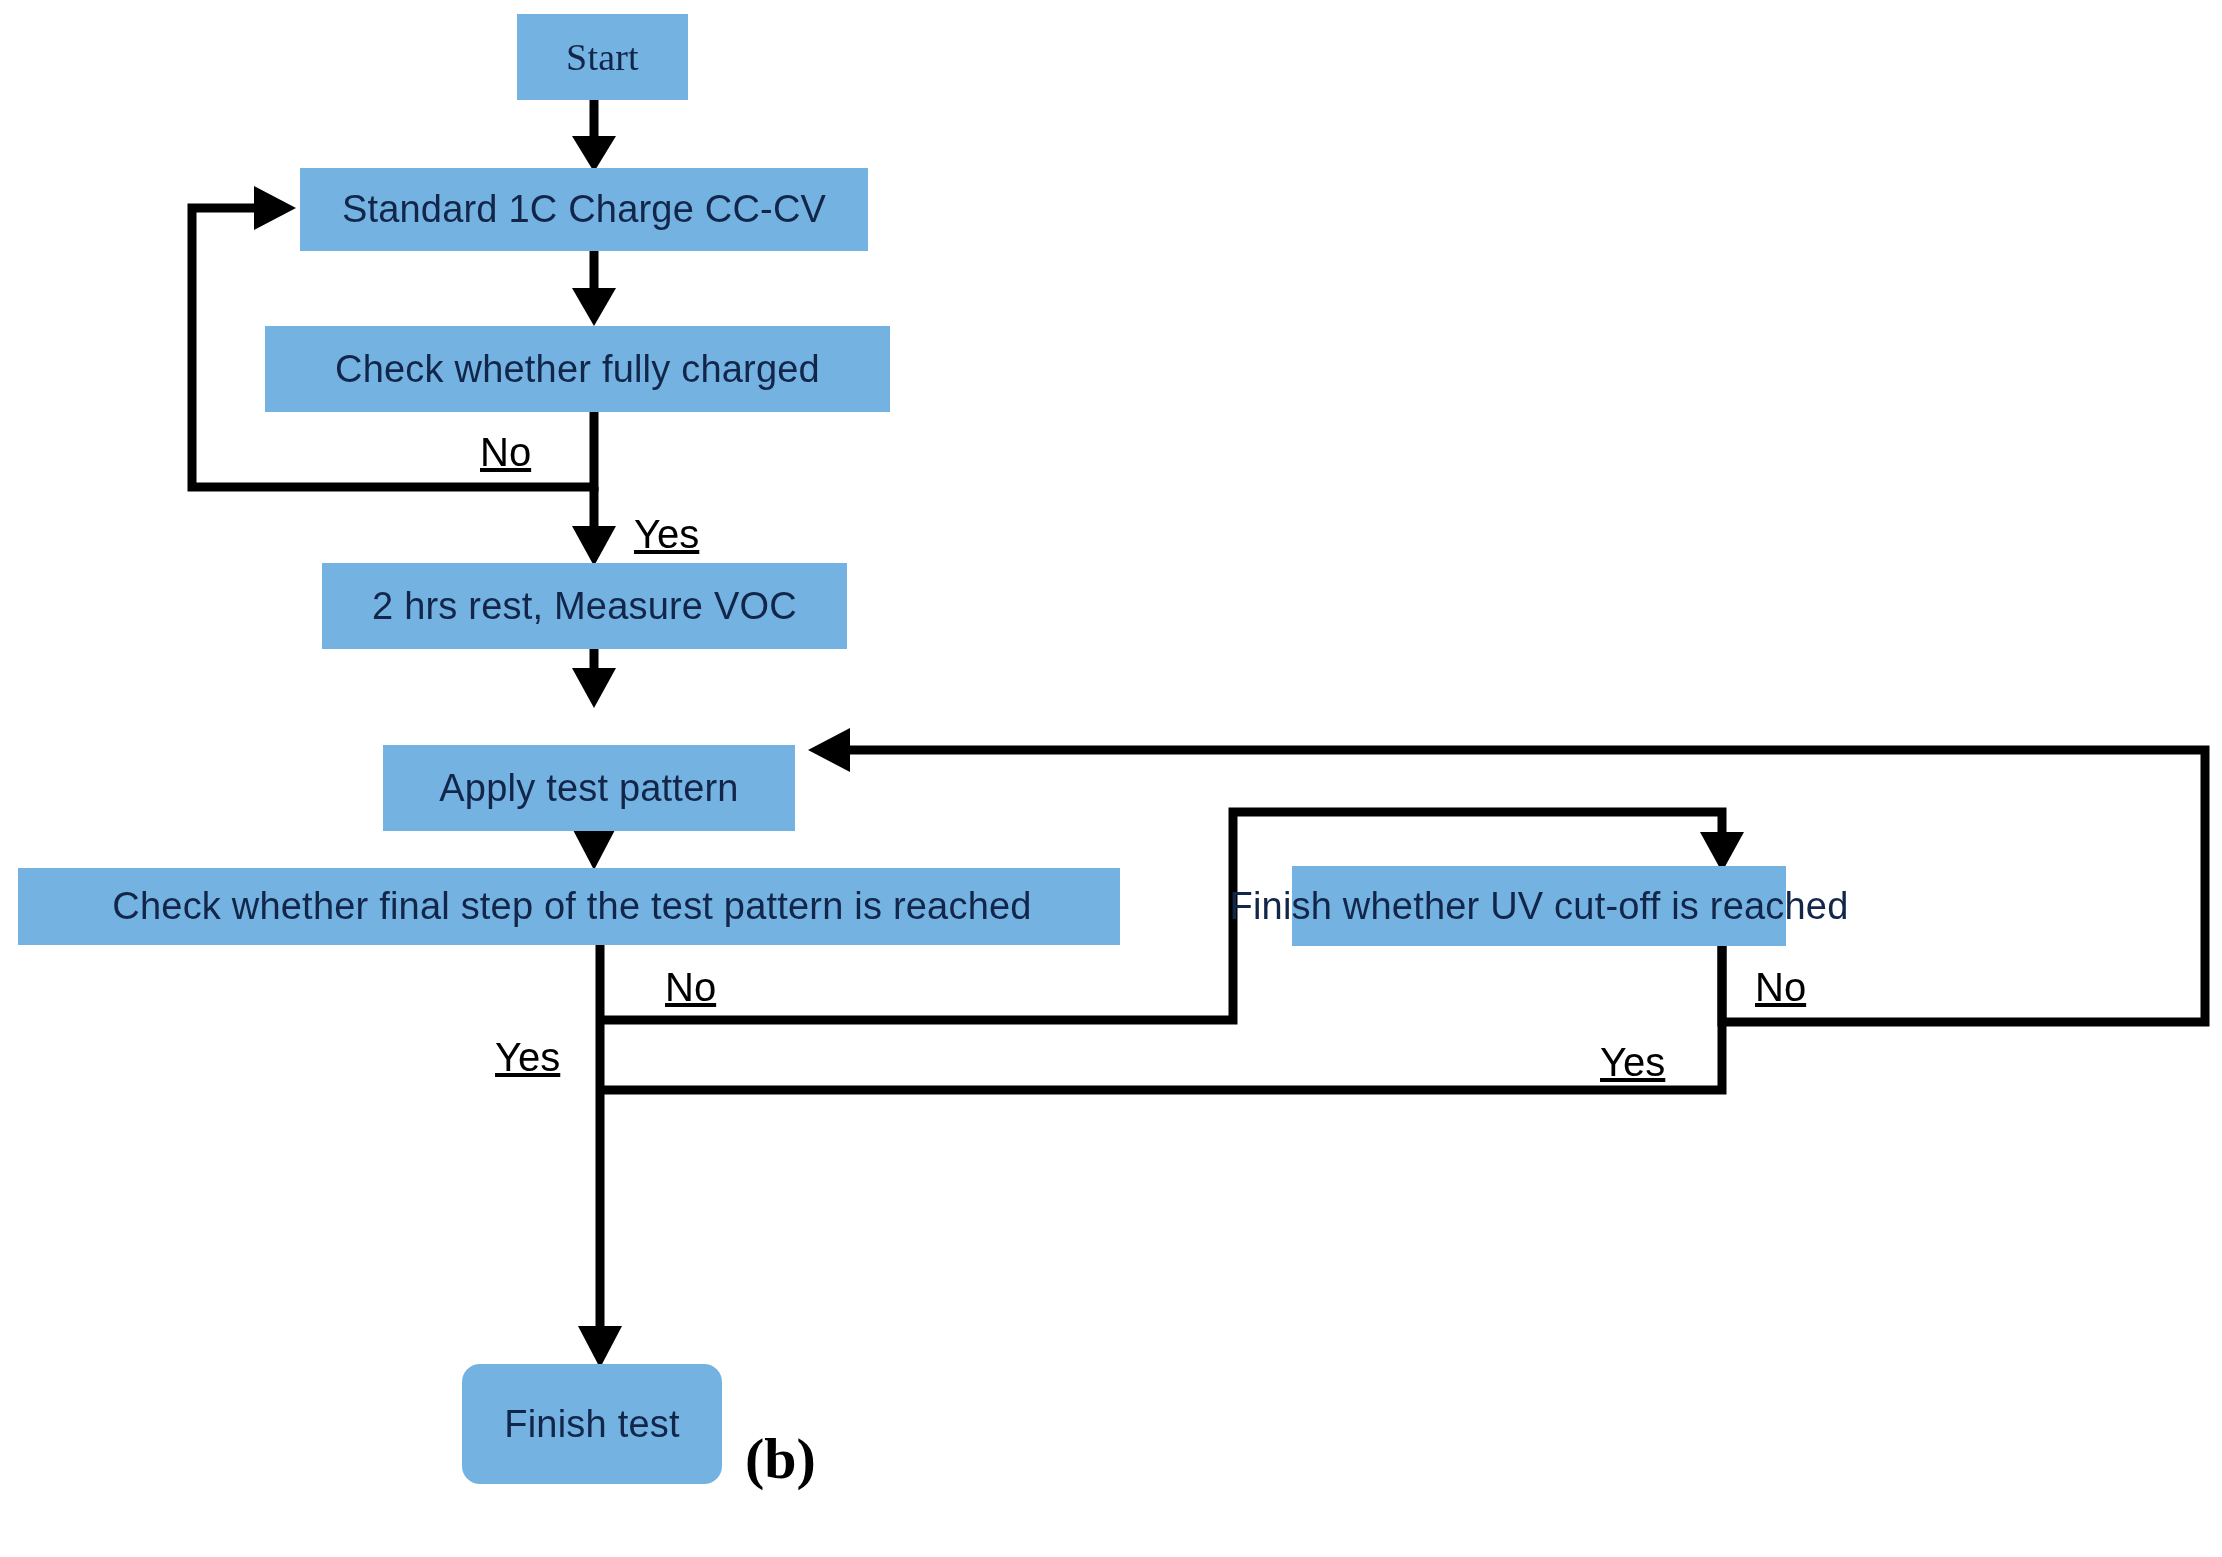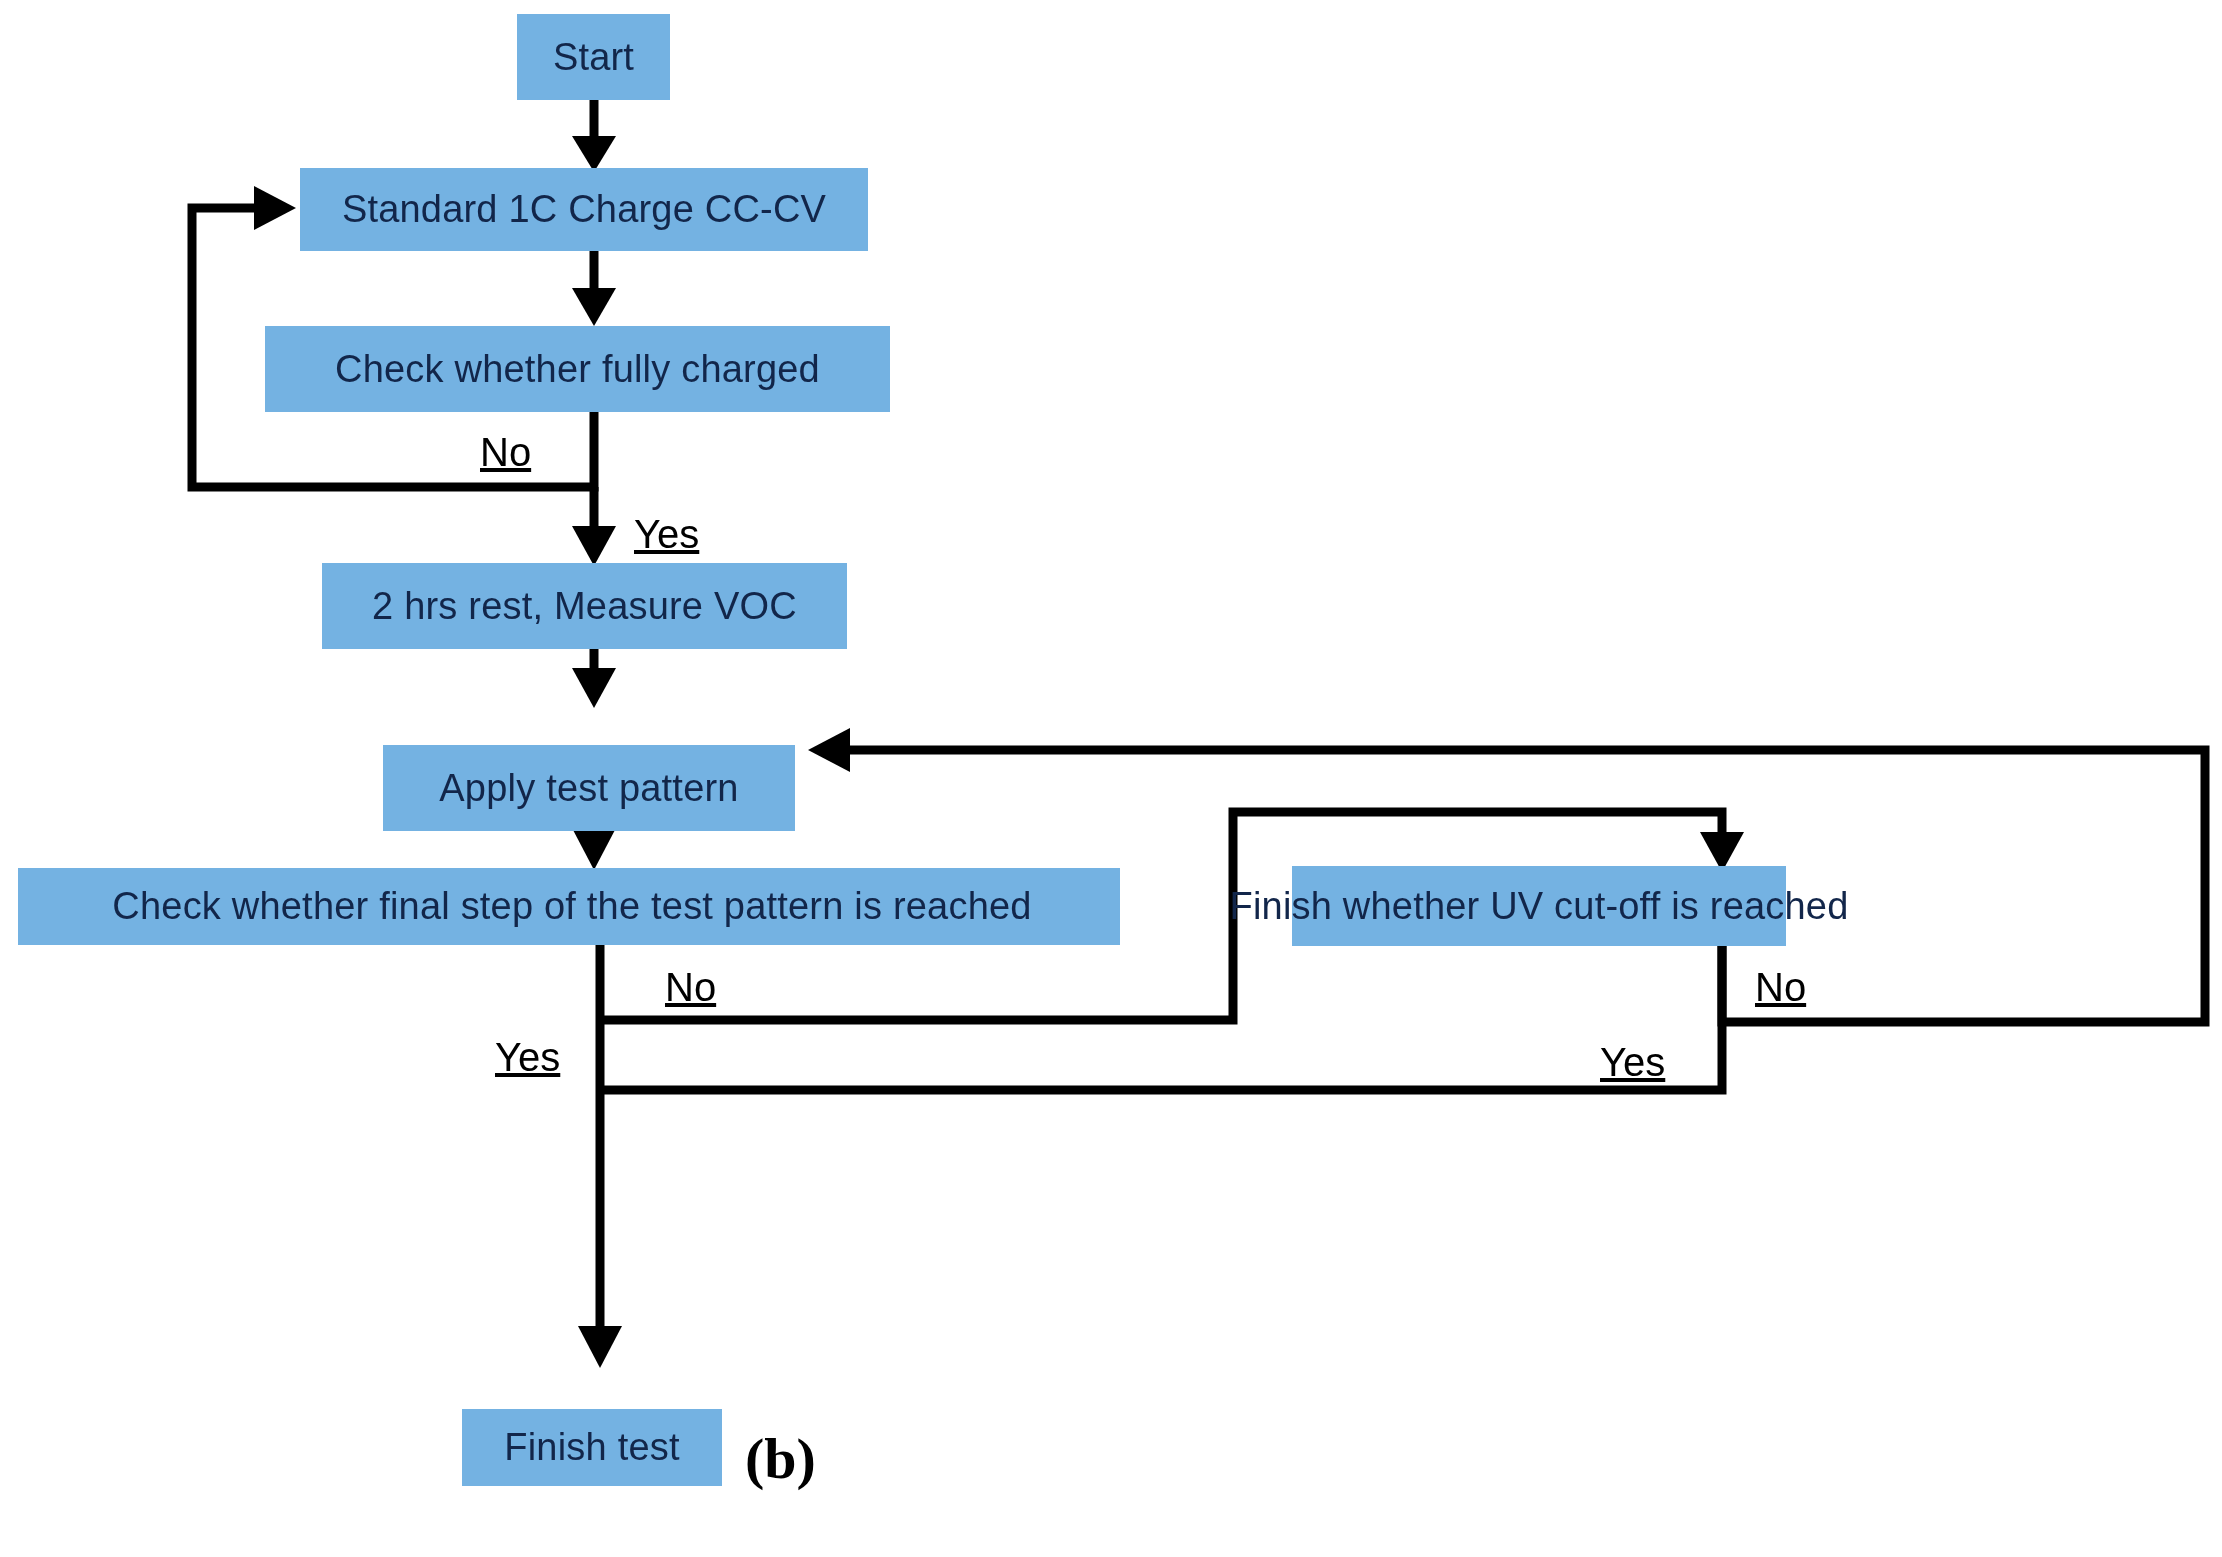--- a/index.html
+++ b/index.html
@@ -125,21 +125,21 @@
         <polygon points="850,728 850,772 808,750" fill="#000000" stroke="none"></polygon>
       </g>
 
       <g>
         <path d="M 1722 946 L 1722 1090 L 600 1090"></path>
       </g>
 
     </g>
   </svg>
 
-  <div class="node-box" style="left:517px; top:14px; width:153px; height:86px;">
+  <div class="node-box" style="left:517px; top:14px; width:171px; height:86px;font-family:Liberation Serif, serif;">
     <span>Start</span>
   </div>
 
   <div class="node-box" style="left:300px; top:168px; width:568px; height:83px;">
     <span>Standard 1C Charge CC-CV</span>
   </div>
 
   <div class="node-box" style="left:265px; top:326px; width:625px; height:86px;text-align:center;">
     <span>Check whether fully charged</span>
   </div>
@@ -153,21 +153,21 @@
   </div>
 
   <div class="node-box" style="left:18px; top:868px; width:1102px; height:77px;padding-left:6px;">
     <span>Check whether final step of the test pattern is reached</span>
   </div>
 
   <div class="node-box" style="left:1292px; top:866px; width:494px; height:80px;">
     <span>Finish whether UV cut-off is reached</span>
   </div>
 
-  <div class="node-box" style="left:462px; top:1409px; width:260px; height:77px;">
+  <div class="node-box" style="left:462px; top:1364px; width:260px; height:120px;border-radius:18px;">
     <span>Finish test</span>
   </div>
 
   <div class="edge-label" style="left:480px; top:430px;">No</div>
 
   <div class="edge-label" style="left:634px; top:512px;">Yes</div>
 
   <div class="edge-label" style="left:665px; top:965px;">No</div>
 
   <div class="edge-label" style="left:495px; top:1035px;">Yes</div>

